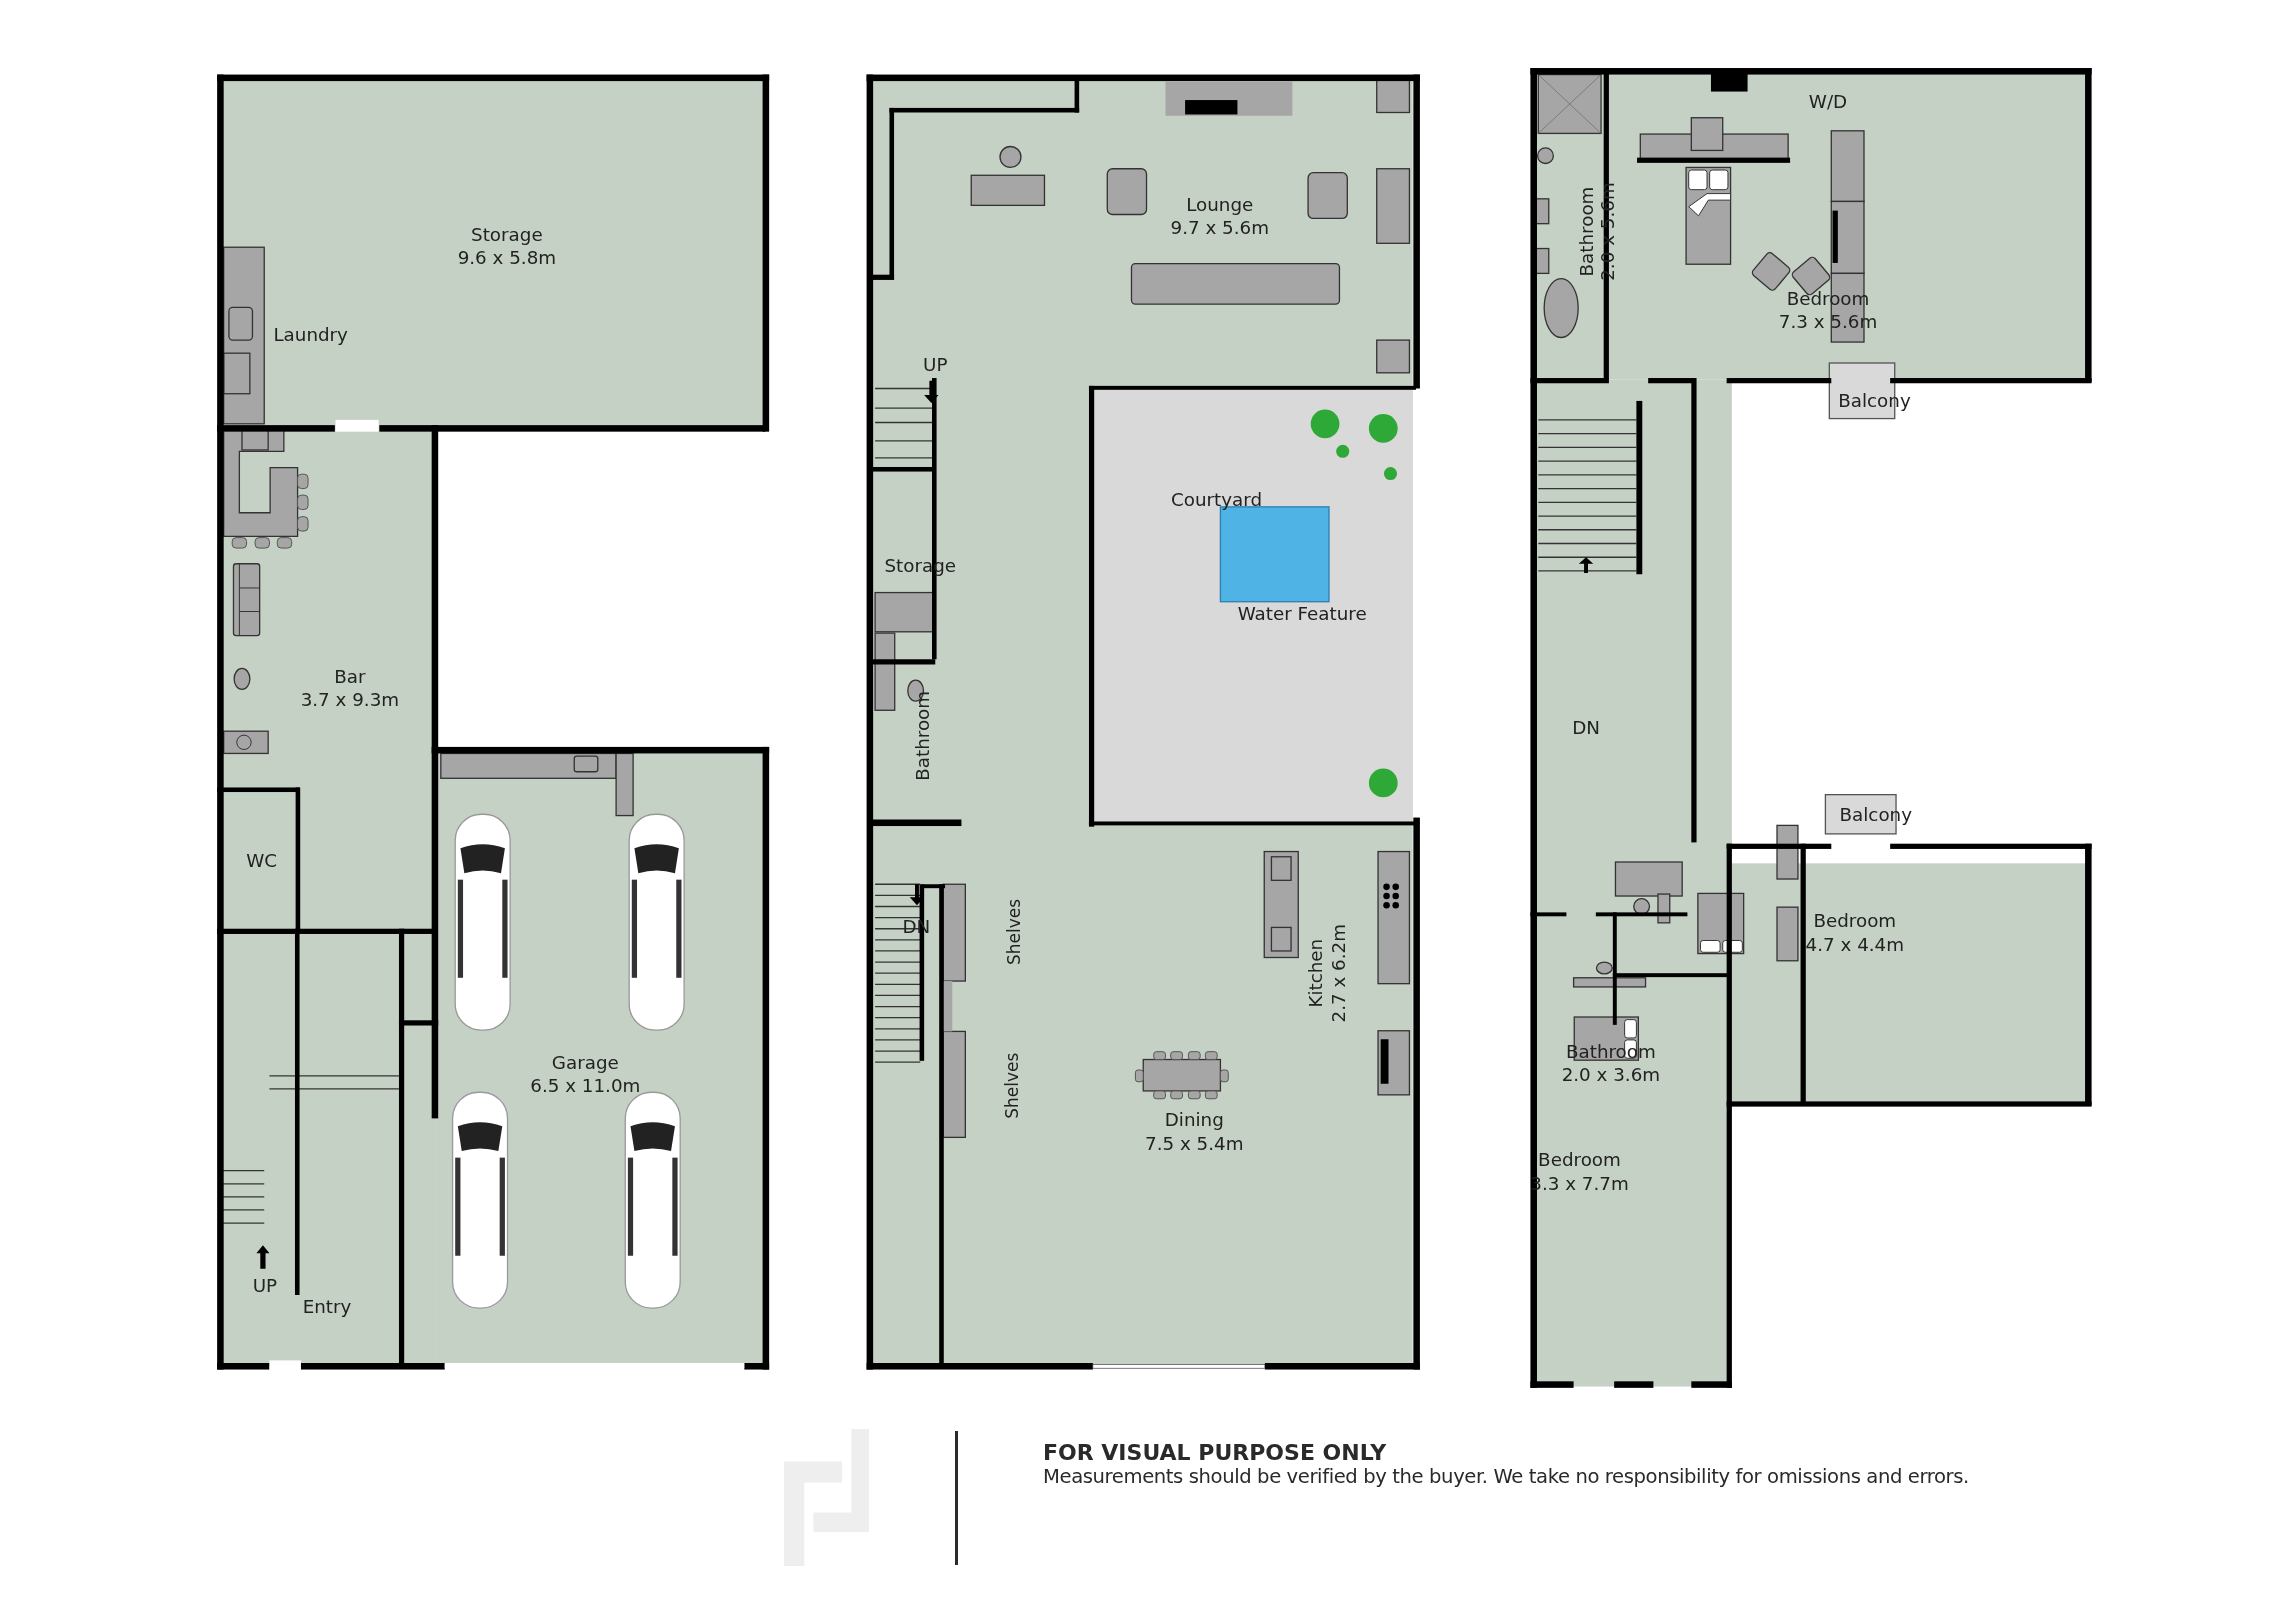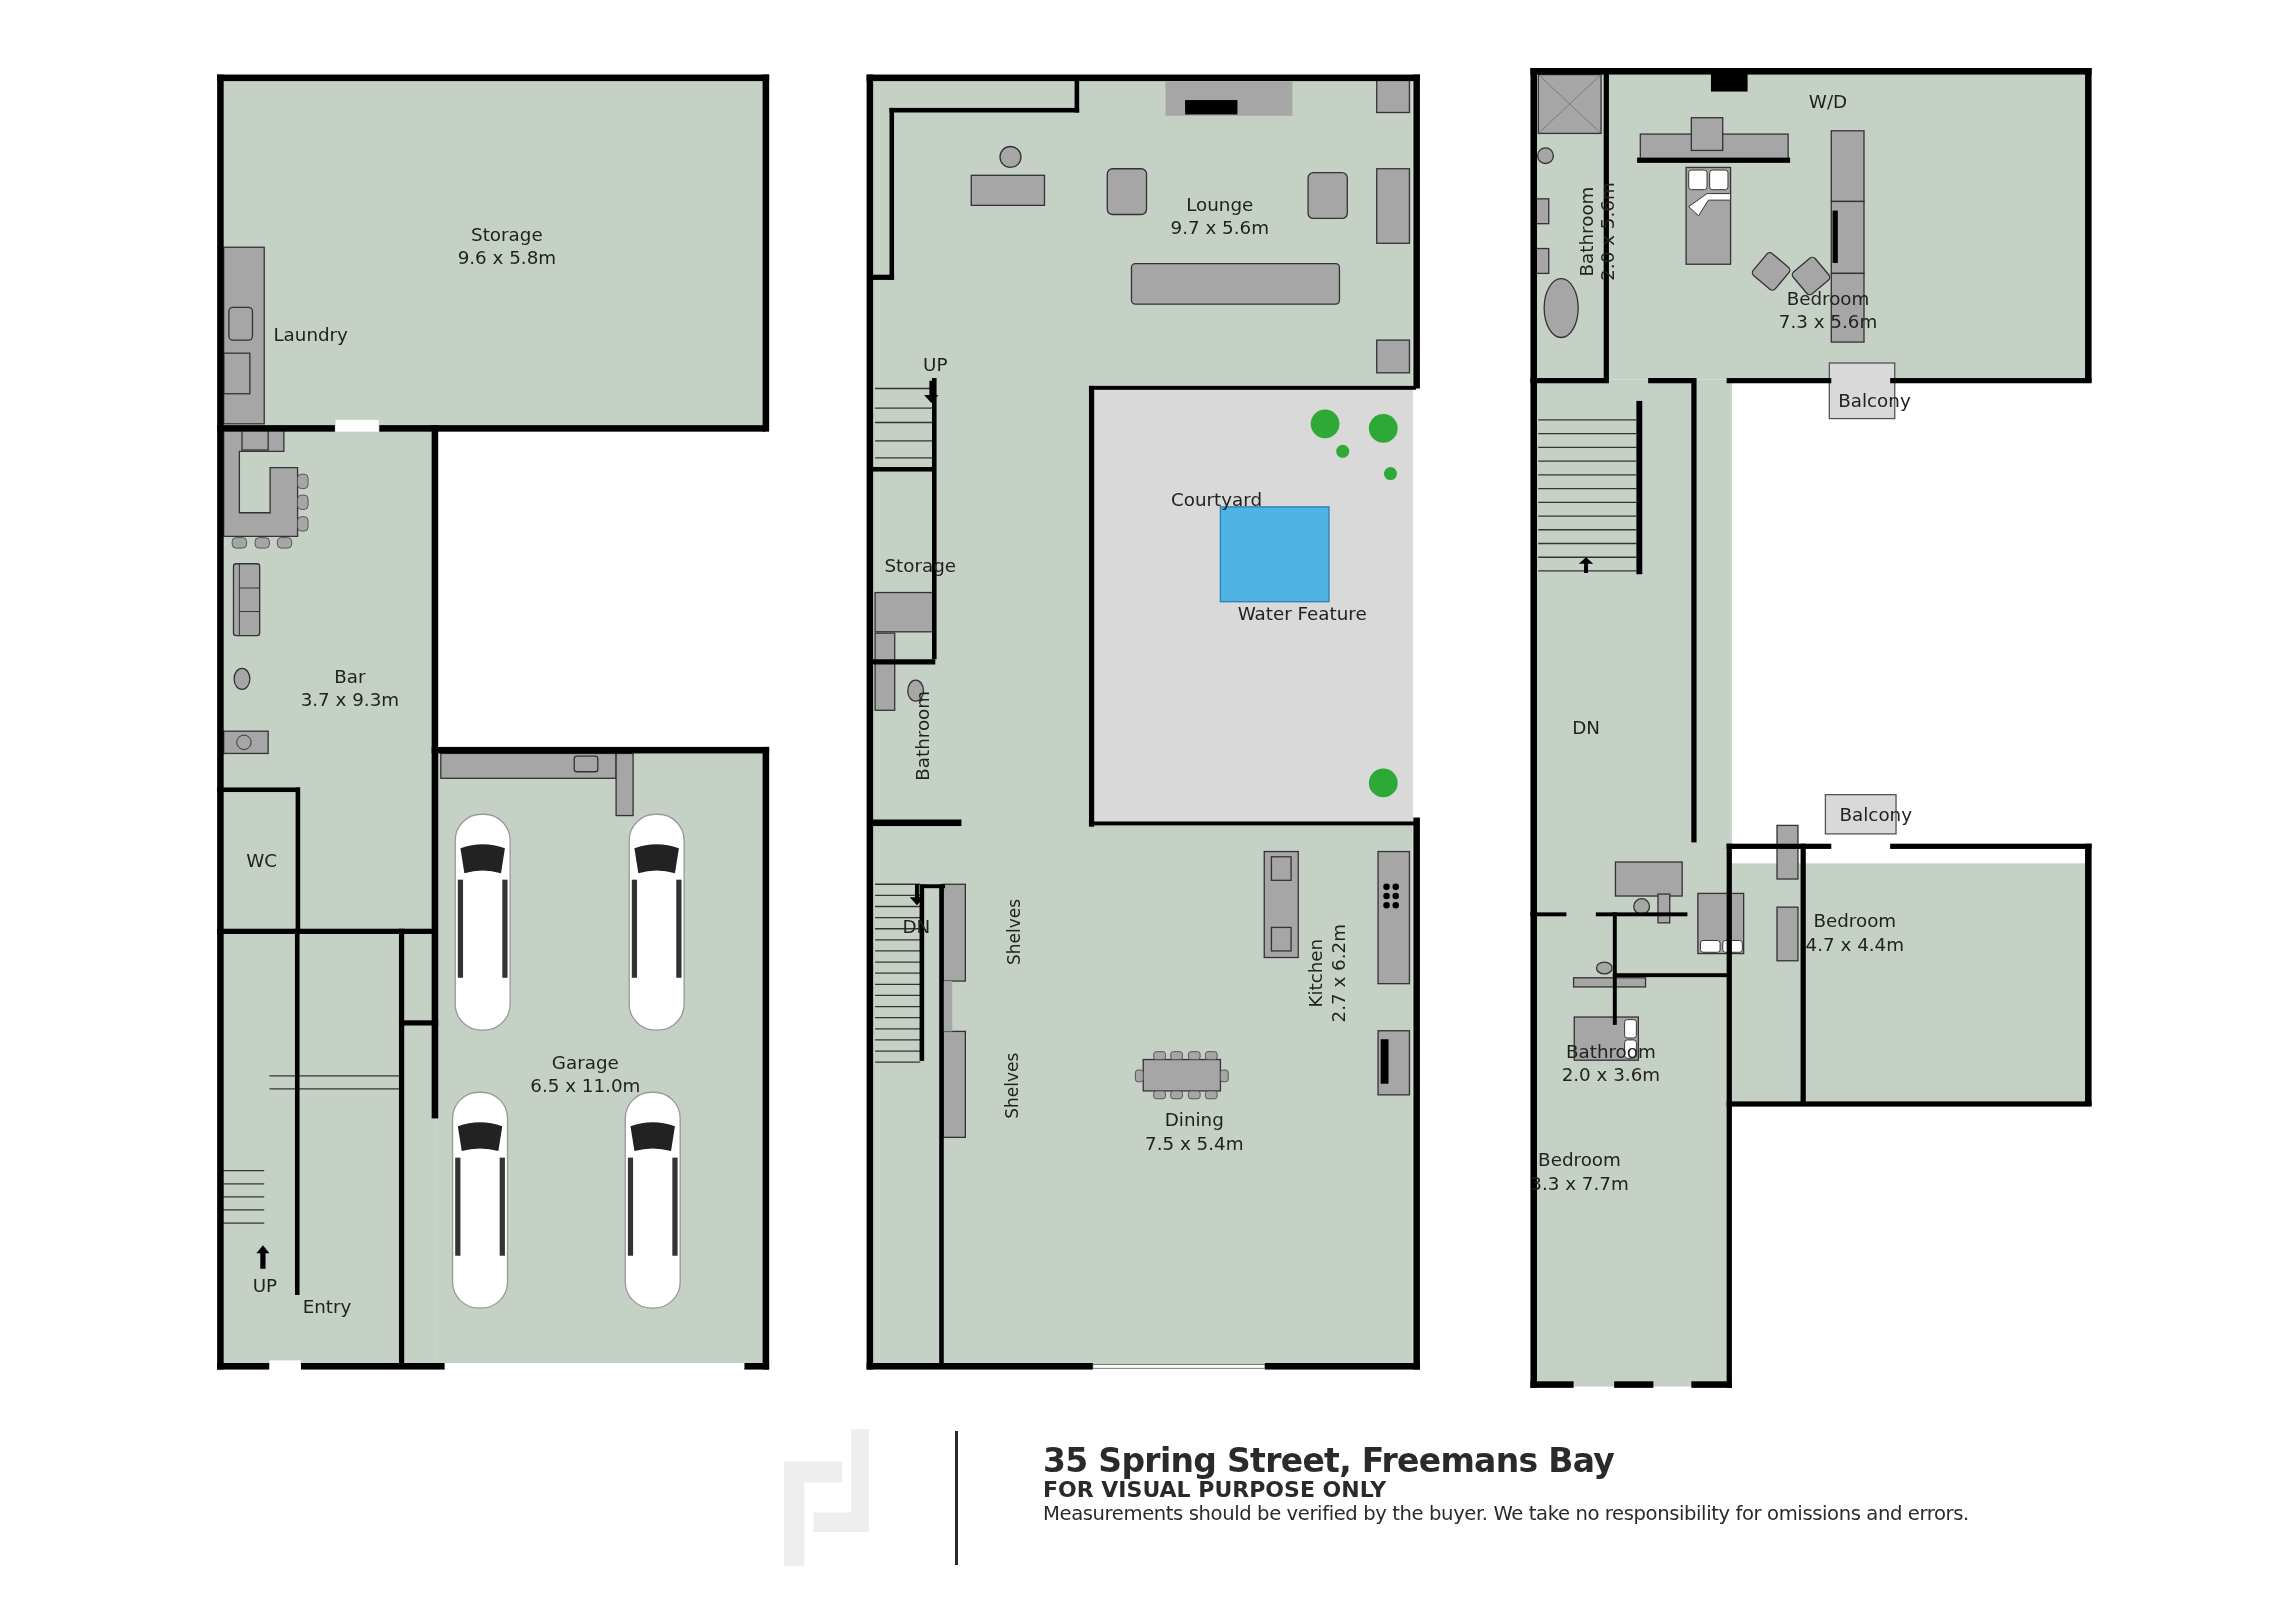--- a/index.html
+++ b/index.html
@@ -367,17 +367,16 @@
   </g>
 </svg>
 
 <svg class="logo" width="85" height="137" viewBox="0 0 130 210">
   <path d="M0 50 H89 V82 H31 V210 H0 Z" fill="#eeeeee"></path>
   <path d="M103 0 H135 V158 H45 V128 H103 Z" fill="#eeeeee"></path>
 </svg>
 <div class="divider"></div>
 
 <div class="title-block">
-  <div class="title">35 Spring Street, Freemans Bay</div>
   <div class="subtitle">FOR VISUAL PURPOSE ONLY</div>
   <div class="disc">Measurements should be verified by the buyer. We take no responsibility for omissions and errors.</div>
 </div>
 
 
 </body></html>

